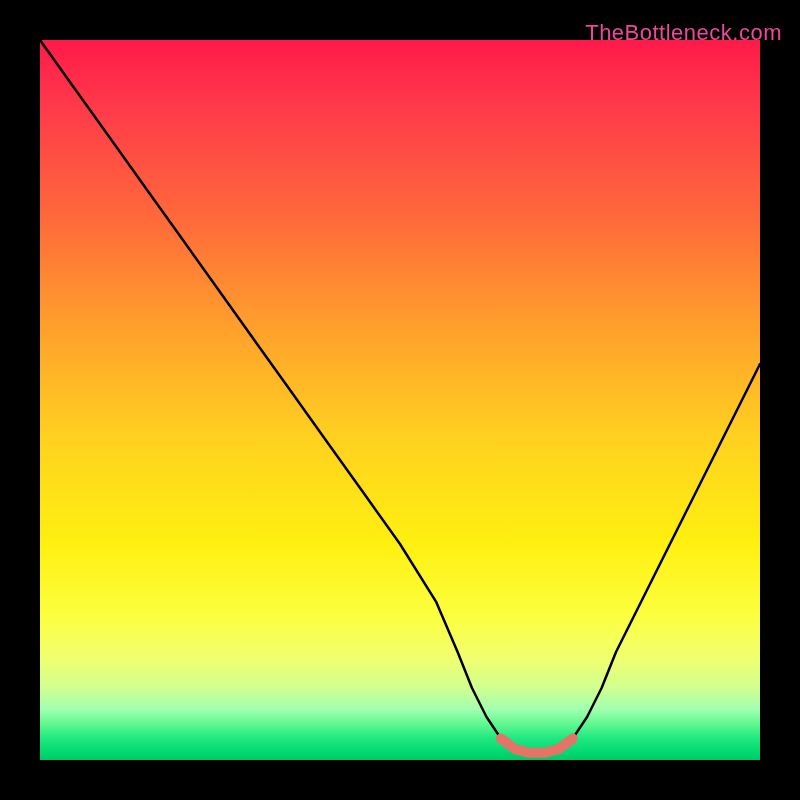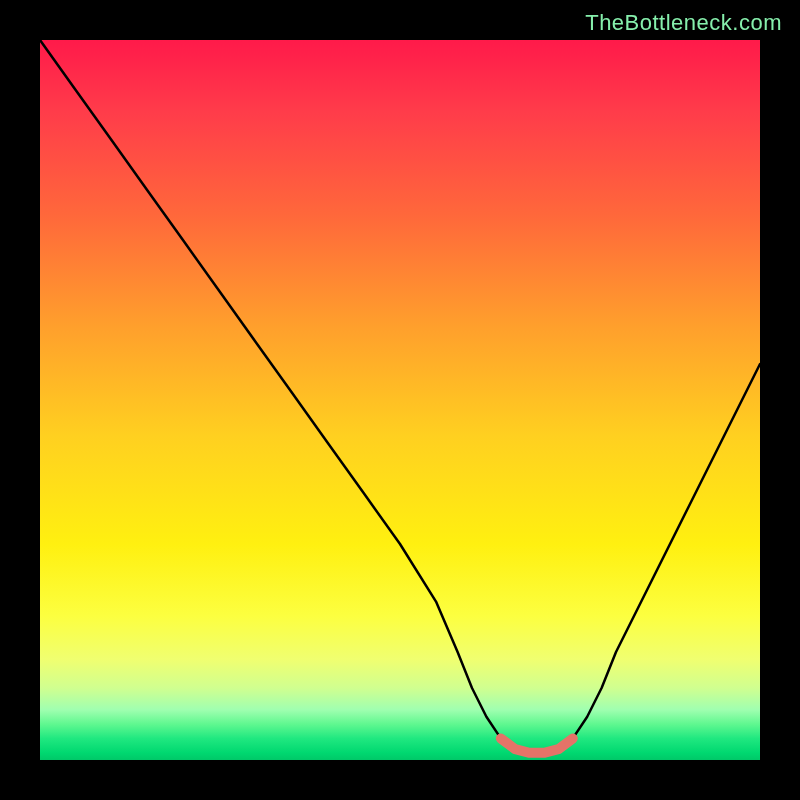--- a/index.html
+++ b/index.html
@@ -29,23 +29,23 @@
       #d0ff90 90%,
       #a0ffb0 93%,
       #60f890 95%,
       #20e880 97%,
       #00d870 99%,
       #00c868 100%
     );
   }
   .watermark {
     position: absolute;
-    top: 10px;
+    top: 20px;
     right: 18px;
-    color: #86efac;
+    color: #ec4899;
     font-size: 22px;
     letter-spacing: 0.5px;
     z-index: 10;
   }
   svg.curve {
     position: absolute;
     left: 0; top: 0;
     width: 100%;
     height: 100%;
   }

